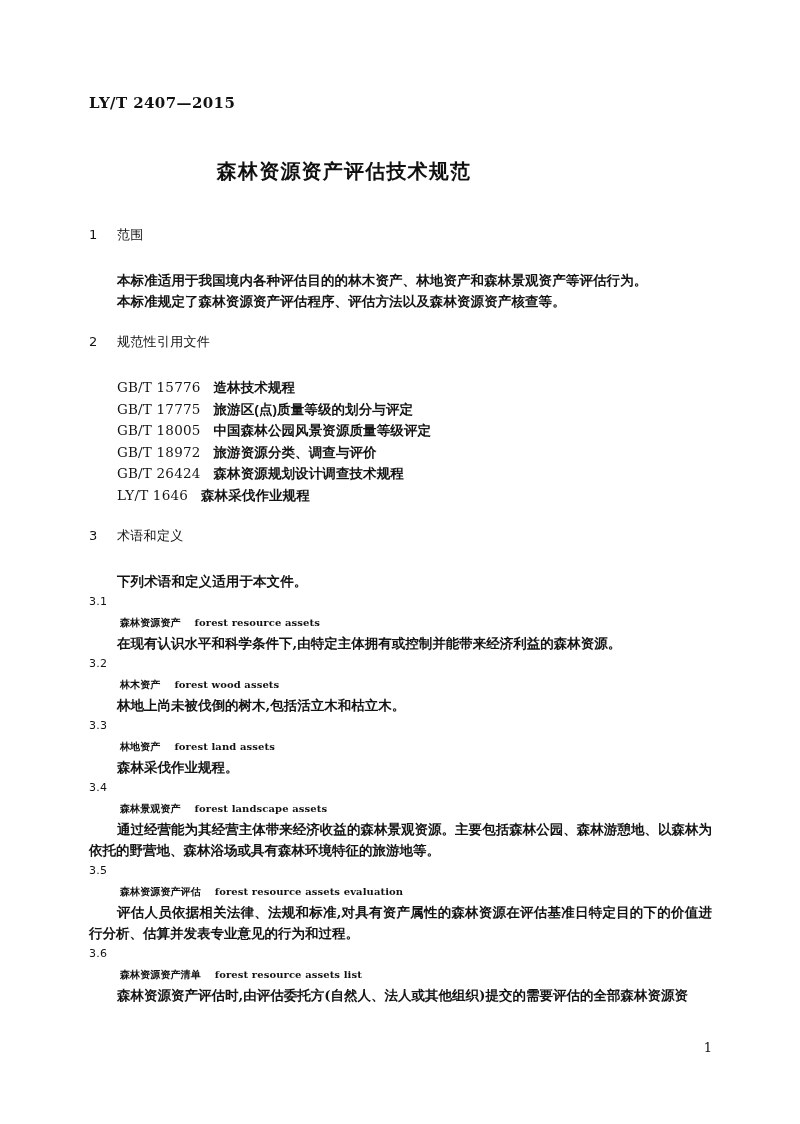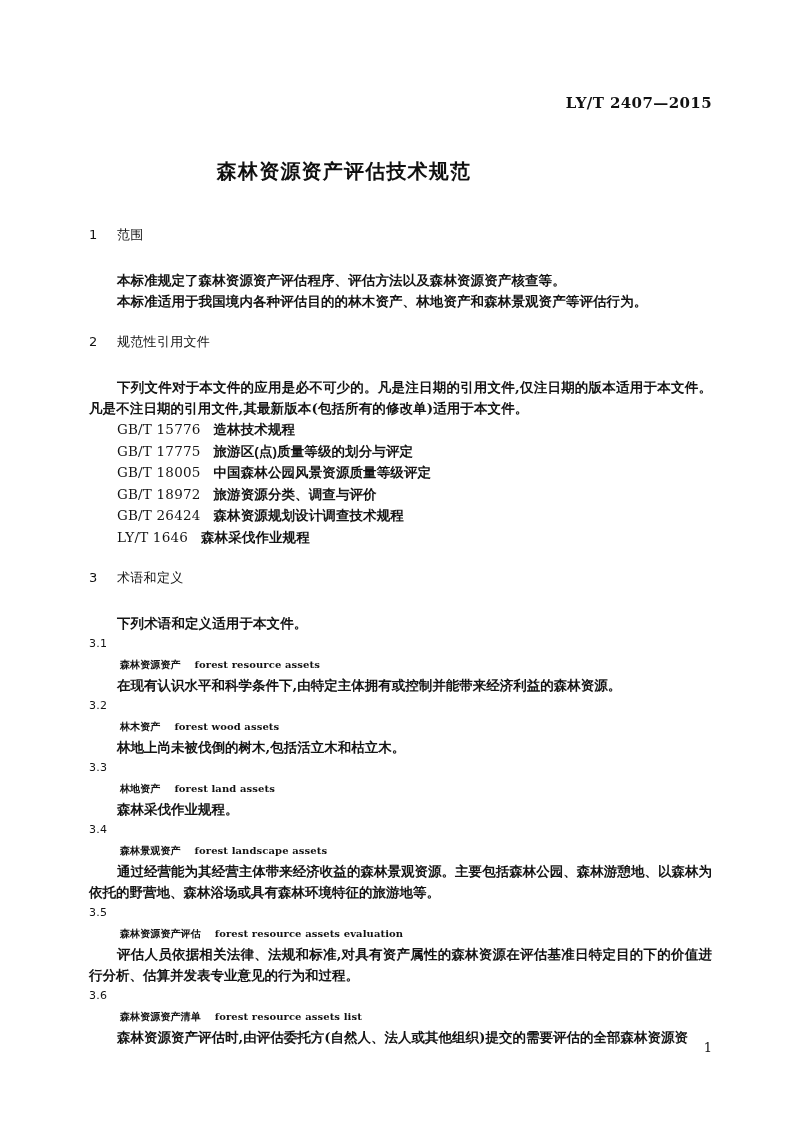--- a/index.html
+++ b/index.html
@@ -23,21 +23,21 @@
     background: #ffffff;
     overflow: hidden;
   }
 
   
   .doc-header {
     position: absolute;
     left: 89px;
     top: 94px;
     width: 623px;
-    text-align: right;
+    text-align: left;
     font-family: "DejaVu Serif", serif;
     font-weight: bold;
     font-size: 15px;
     letter-spacing: 0.4px;
     color: #121212;
   }
 
   
   .doc-title {
     position: absolute;
@@ -172,30 +172,29 @@
   <div class="doc-header">LY/T 2407—2015</div>
 
   <div class="doc-title">森林资源资产评估技术规范</div>
 
   <div class="content">
 
     <div class="clause-heading">
       <span class="num">1</span><span>范围</span>
     </div>
     <div class="gap-lg"></div>
+    <p class="para indent">本标准适用于我国境内各种评估目的的林木资产、林地资产和森林景观资产等评估行为。</p>
     <p class="para indent">本标准规定了森林资源资产评估程序、评估方法以及森林资源资产核查等。</p>
-    <p class="para indent">本标准适用于我国境内各种评估目的的林木资产、林地资产和森林景观资产等评估行为。</p>
 
     <div class="gap-md"></div>
 
     <div class="clause-heading">
       <span class="num">2</span><span>规范性引用文件</span>
     </div>
     <div class="gap-lg"></div>
-    <p class="para indent">下列文件对于本文件的应用是必不可少的。凡是注日期的引用文件,仅注日期的版本适用于本文件。凡是不注日期的引用文件,其最新版本(包括所有的修改单)适用于本文件。</p>
 
     <div class="ref-list">
       <span class="ref-item"><span class="ref-code">GB/T 15776</span><span class="ref-name">造林技术规程</span></span>
       <span class="ref-item"><span class="ref-code">GB/T 17775</span><span class="ref-name">旅游区(点)质量等级的划分与评定</span></span>
       <span class="ref-item"><span class="ref-code">GB/T 18005</span><span class="ref-name">中国森林公园风景资源质量等级评定</span></span>
       <span class="ref-item"><span class="ref-code">GB/T 18972</span><span class="ref-name">旅游资源分类、调查与评价</span></span>
       <span class="ref-item"><span class="ref-code">GB/T 26424</span><span class="ref-name">森林资源规划设计调查技术规程</span></span>
       <span class="ref-item"><span class="ref-code">LY/T 1646</span><span class="ref-name">森林采伐作业规程</span></span>
     </div>
 

